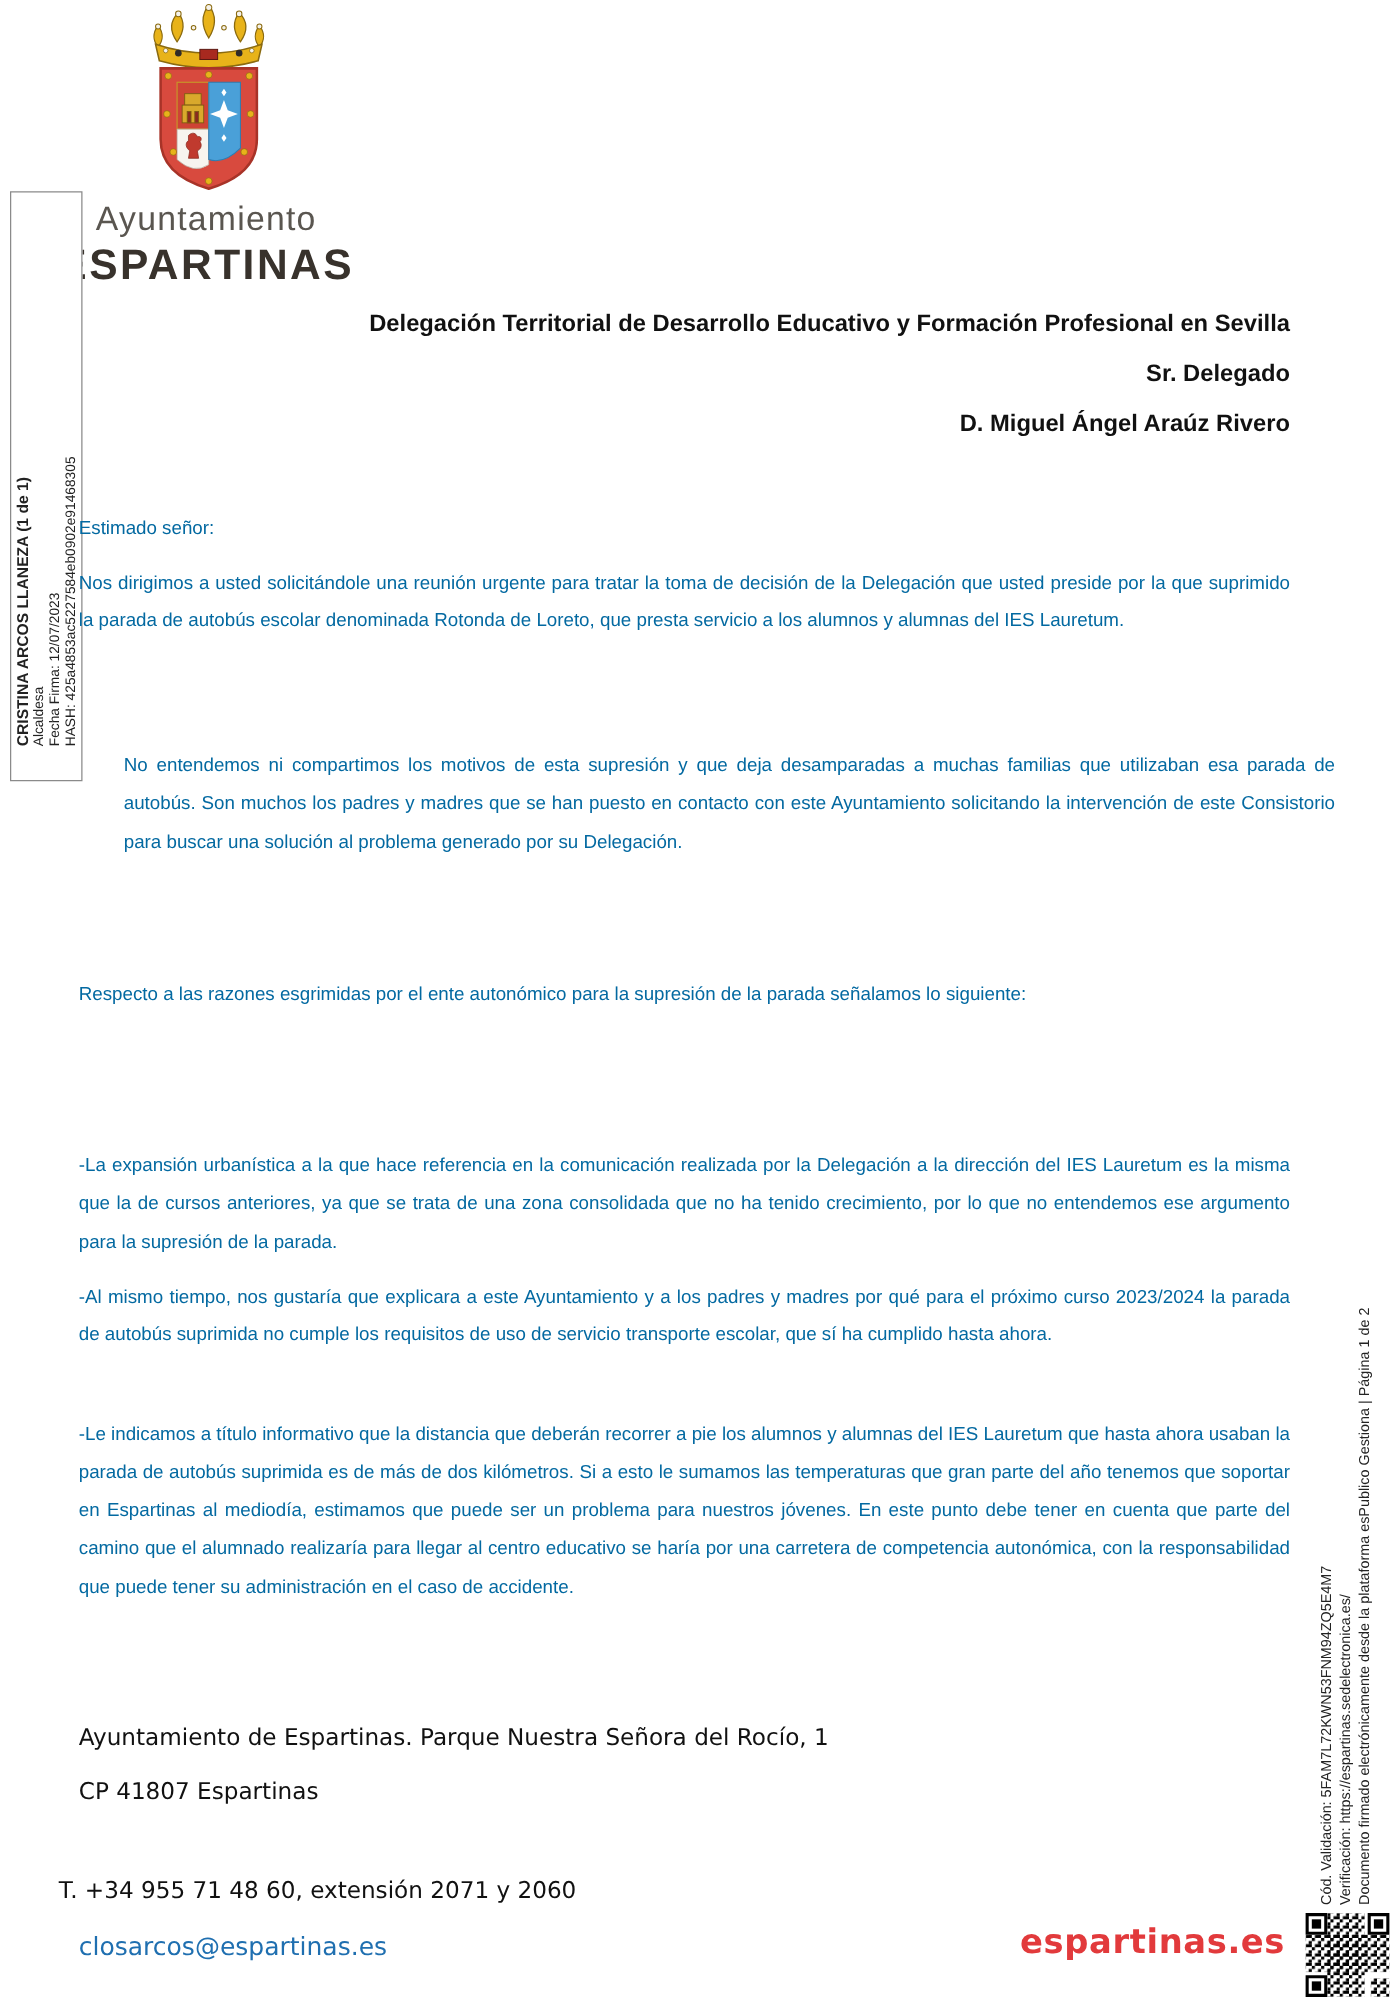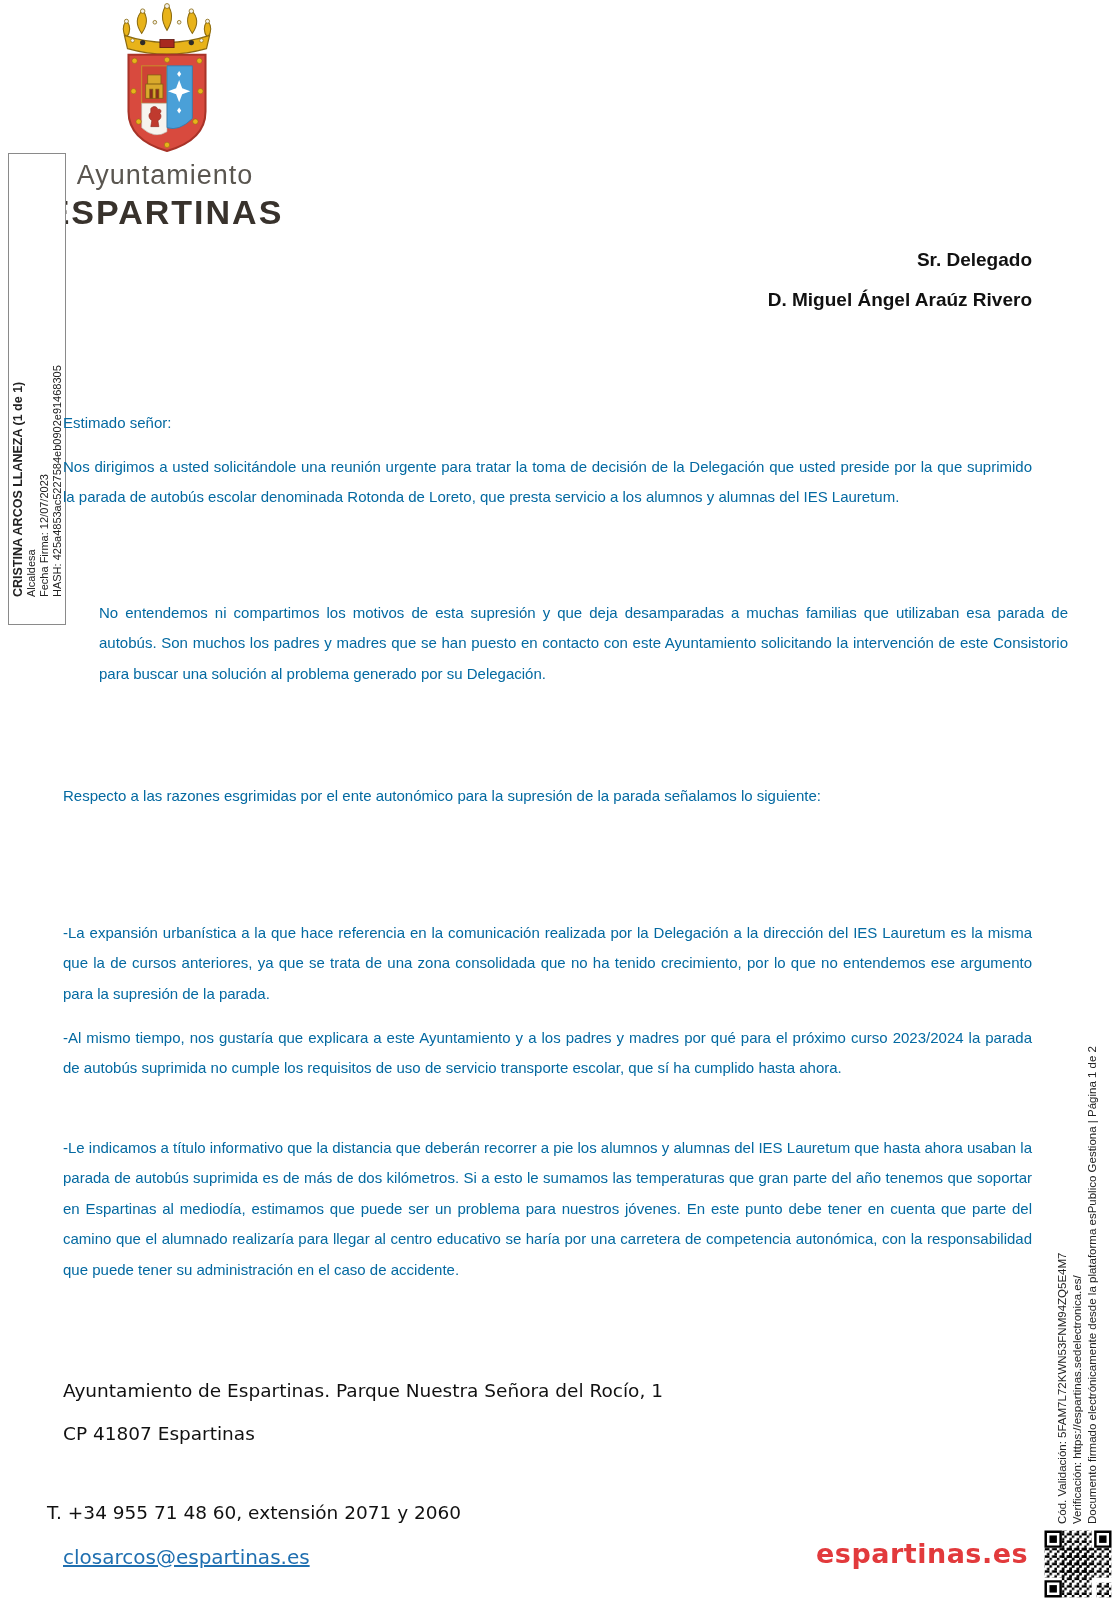--- a/index.html
+++ b/index.html
@@ -34,21 +34,21 @@
   .p3 { top:781px; }
   .p4 { top:918px; }
   .p5 { top:1023px; }
   .p6 { top:1133px; }
 
   
   .f-address { left:63px; top:1380px; font-size:18.5px; font-family:"DejaVu Sans", sans-serif; }
   .f-cp      { left:63px; top:1423px; font-size:18.5px; font-family:"DejaVu Sans", sans-serif; }
   .f-phone   { left:47px; top:1502px; font-size:18.5px; font-family:"DejaVu Sans", sans-serif; }
   .f-email   { left:63px; top:1545px; font-size:20px; font-family:"DejaVu Sans", sans-serif;
-               color:#1f6fb0; text-decoration:underline; cursor:pointer; }
+               color:#1f6fb0; cursor:pointer; }
   .f-web     { left:788px; top:1538px; font-size:27px; font-weight:bold; color:#e23a3c;
                font-family:"DejaVu Sans", sans-serif; letter-spacing:0.5px;margin-left:28px; }
 
   
   .vlegal { left:1050px; top:972px; width:54px; height:552px; }
   .vlegal-inner { position:absolute; top:50%; left:50%; width:552px; height:54px;
                   transform:translate(-50%,-50%) rotate(-90deg);
                   display:flex; flex-direction:column; justify-content:center; }
   .vlegal-inner div { font-size:11.5px; line-height:15px; color:#222; white-space:nowrap; }
 
@@ -125,20 +125,21 @@
 <div class="abs sig-box">
   <div class="sig-inner">
     <div class="sig-line1">CRISTINA ARCOS LLANEZA (1 de 1)</div>
     <div class="sig-line">Alcaldesa</div>
     <div class="sig-line">Fecha Firma: 12/07/2023</div>
     <div class="sig-line">HASH: 425a4853ac5227584eb0902e91468305</div>
   </div>
 </div>
 
 <div class="abs recipient">
+  <div>Delegación Territorial de Desarrollo Educativo y Formación Profesional en Sevilla</div>
   <div>Sr. Delegado</div>
   <div>D. Miguel Ángel Araúz Rivero</div>
 </div>
 
 <div class="abs bodytxt salutation">Estimado señor:</div>
 <p class="abs bodytxt just p1">Nos dirigimos a usted solicitándole una reunión urgente para tratar la toma de decisión de la Delegación que usted preside por la que suprimido la parada de autobús escolar denominada Rotonda de Loreto, que presta servicio a los alumnos y alumnas del IES Lauretum.</p>
 <p class="abs bodytxt just p2">No entendemos ni compartimos los motivos de esta supresión y que deja desamparadas a muchas familias que utilizaban esa parada de autobús. Son muchos los padres y madres que se han puesto en contacto con este Ayuntamiento solicitando la intervención de este Consistorio para buscar una solución al problema generado por su Delegación.</p>
 <p class="abs bodytxt just p3">Respecto a las razones esgrimidas por el ente autonómico para la supresión de la parada señalamos lo siguiente:</p>
 <p class="abs bodytxt just p4">-La expansión urbanística a la que hace referencia en la comunicación realizada por la Delegación a la dirección del IES Lauretum es la misma que la de cursos anteriores, ya que se trata de una zona consolidada que no ha tenido crecimiento, por lo que no entendemos ese argumento para la supresión de la parada.</p>
 <p class="abs bodytxt just p5">-Al mismo tiempo, nos gustaría que explicara a este Ayuntamiento y a los padres y madres por qué para el próximo curso 2023/2024 la parada de autobús suprimida no cumple los requisitos de uso de servicio transporte escolar, que sí ha cumplido hasta ahora.</p>

